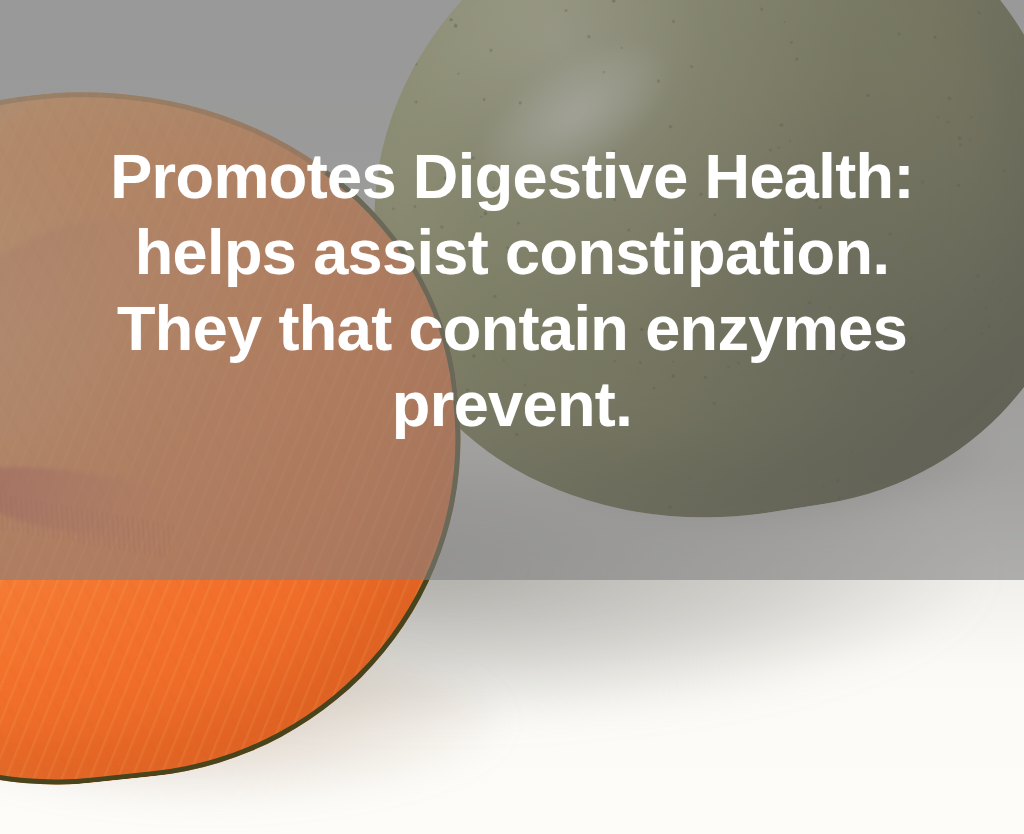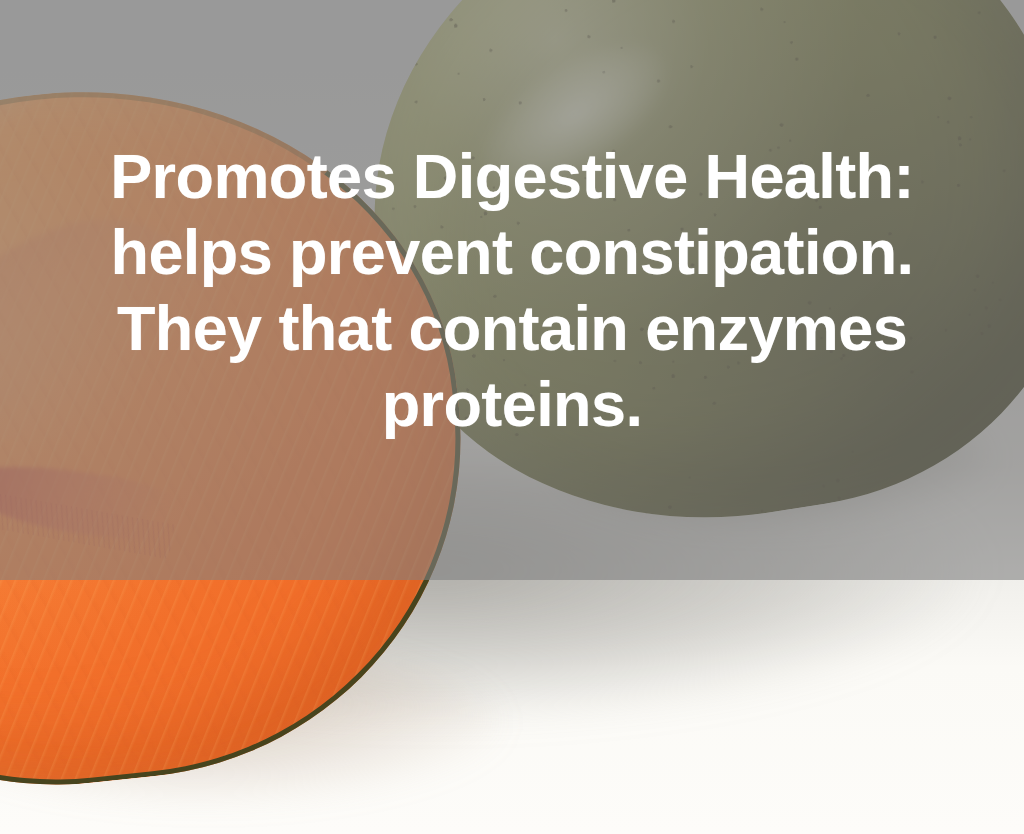--- a/index.html
+++ b/index.html
@@ -326,18 +326,18 @@
       <div class="fringe"></div>
       <div class="rind"></div>
     </div>
 
   </div>
 
   <div class="scrim"></div>
 
   <div class="caption">
     <div class="caption-line">Promotes Digestive Health:</div>
-    <div class="caption-line">helps prevent constipation.</div>
+    <div class="caption-line">helps assist constipation.</div>
     <div class="caption-line">They that contain enzymes</div>
-    <div class="caption-line">proteins.</div>
+    <div class="caption-line">prevent.</div>
   </div>
 
 </div>
 
 </body></html>

